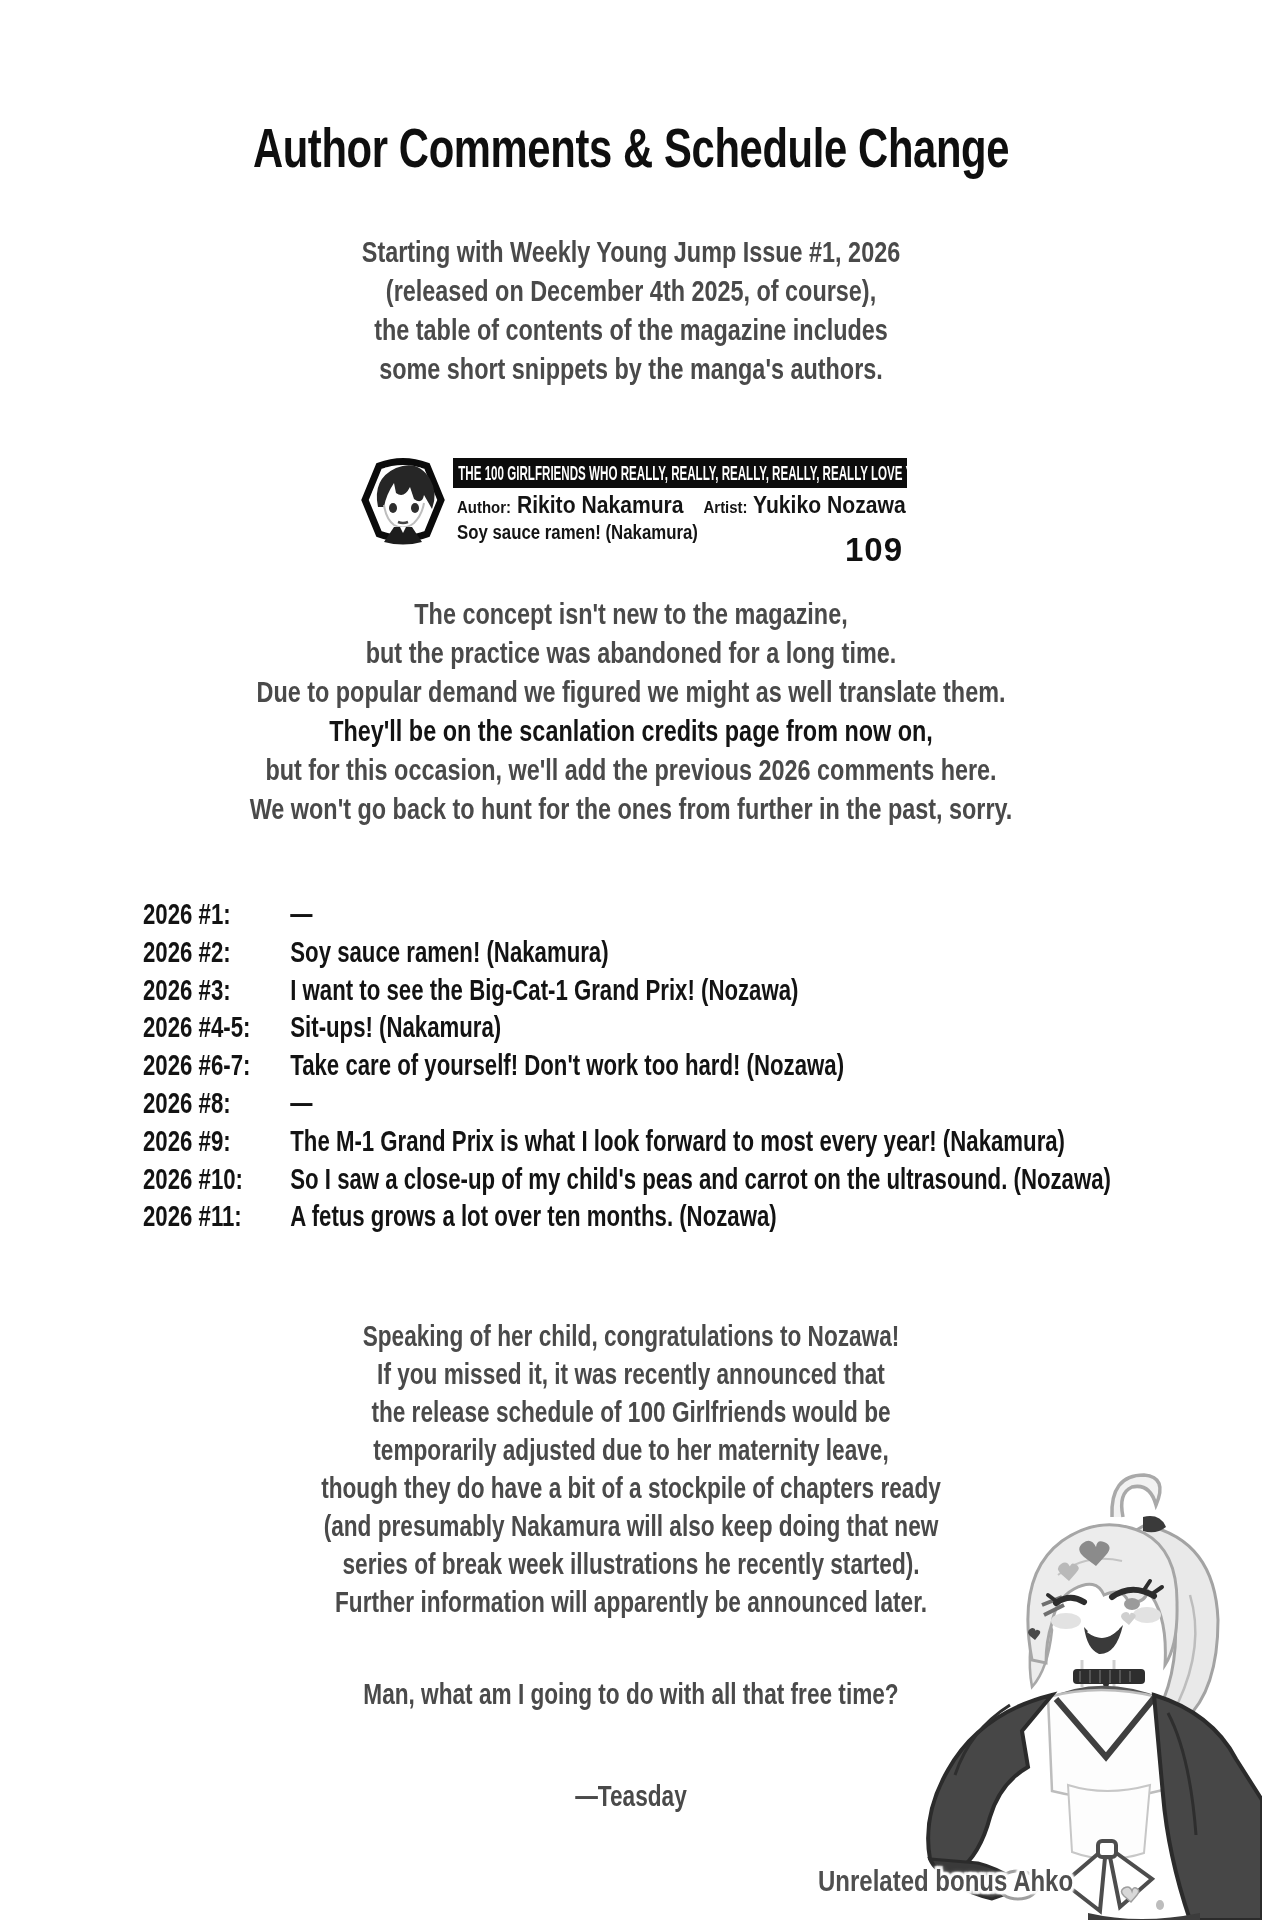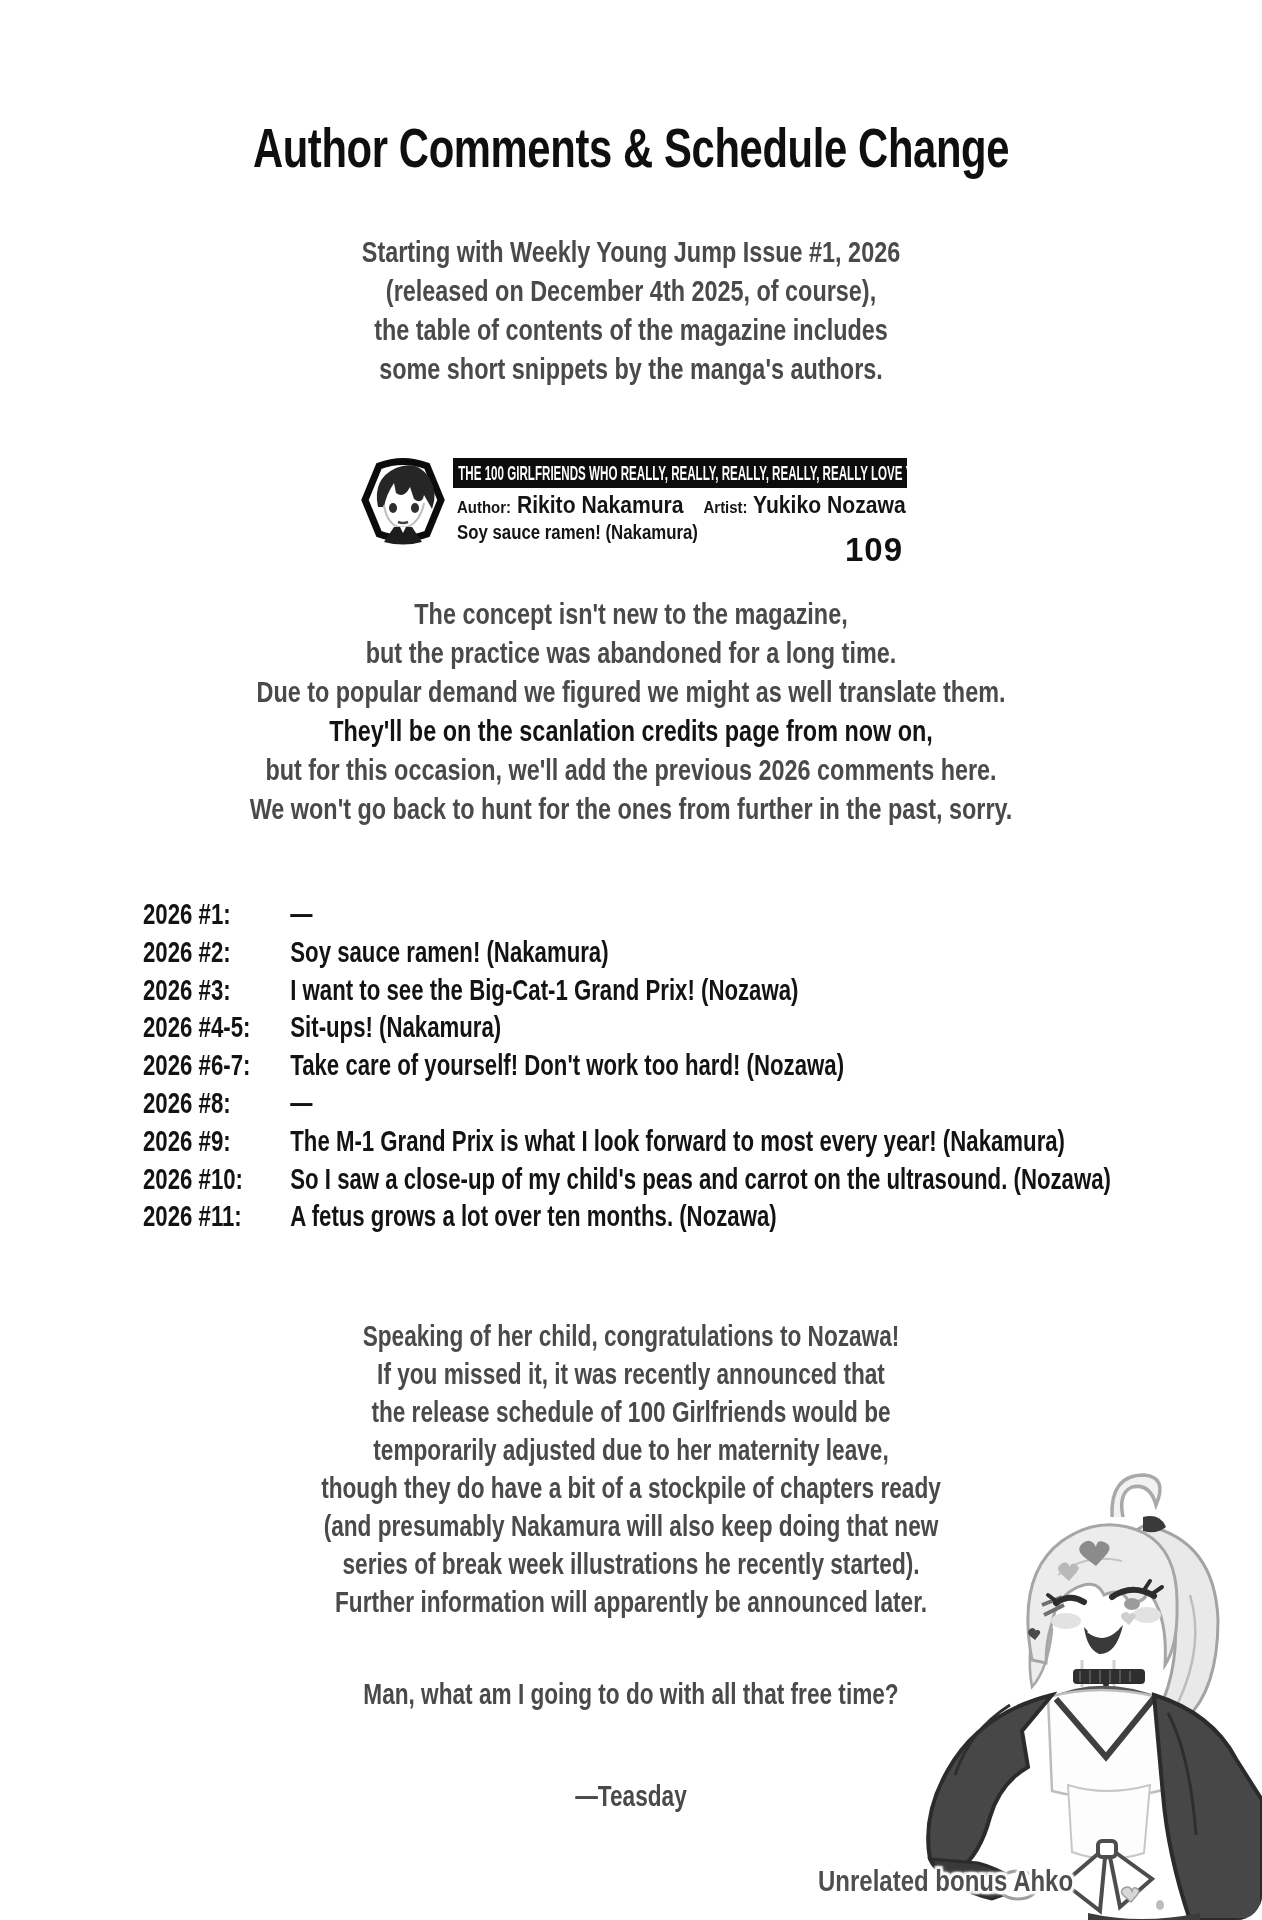--- a/index.html
+++ b/index.html
@@ -1,18 +1,18 @@
 <!DOCTYPE html>
 <html><head>
 <meta charset="utf-8">
 <style>
   html,body { margin:0; padding:0; background:#ffffff; }
   .page {
     position:relative; width:1262px; height:1920px; background:#fff;
-    font-family:"Liberation Sans", sans-serif; font-weight:bold; overflow:hidden;border-radius:25px;
+    font-family:"Liberation Sans", sans-serif; font-weight:bold; overflow:hidden;
   }
   .center-col { position:absolute; left:0; width:1262px; text-align:center; white-space:nowrap; }
   .cond  { transform:scaleX(0.78); transform-origin:50% 0; }
   .gray  { color:#4a4a4a; }
 
   .title { top:116px; font-size:55px; color:#0f0f0f; transform:scaleX(0.76); transform-origin:50% 0; letter-spacing:-0.5px; }
 
   .intro { top:232px; font-size:30px; line-height:39px; }
   .bodytext { top:594px; font-size:30px; line-height:39px; }
   .bodytext .em { color:#131313; }

